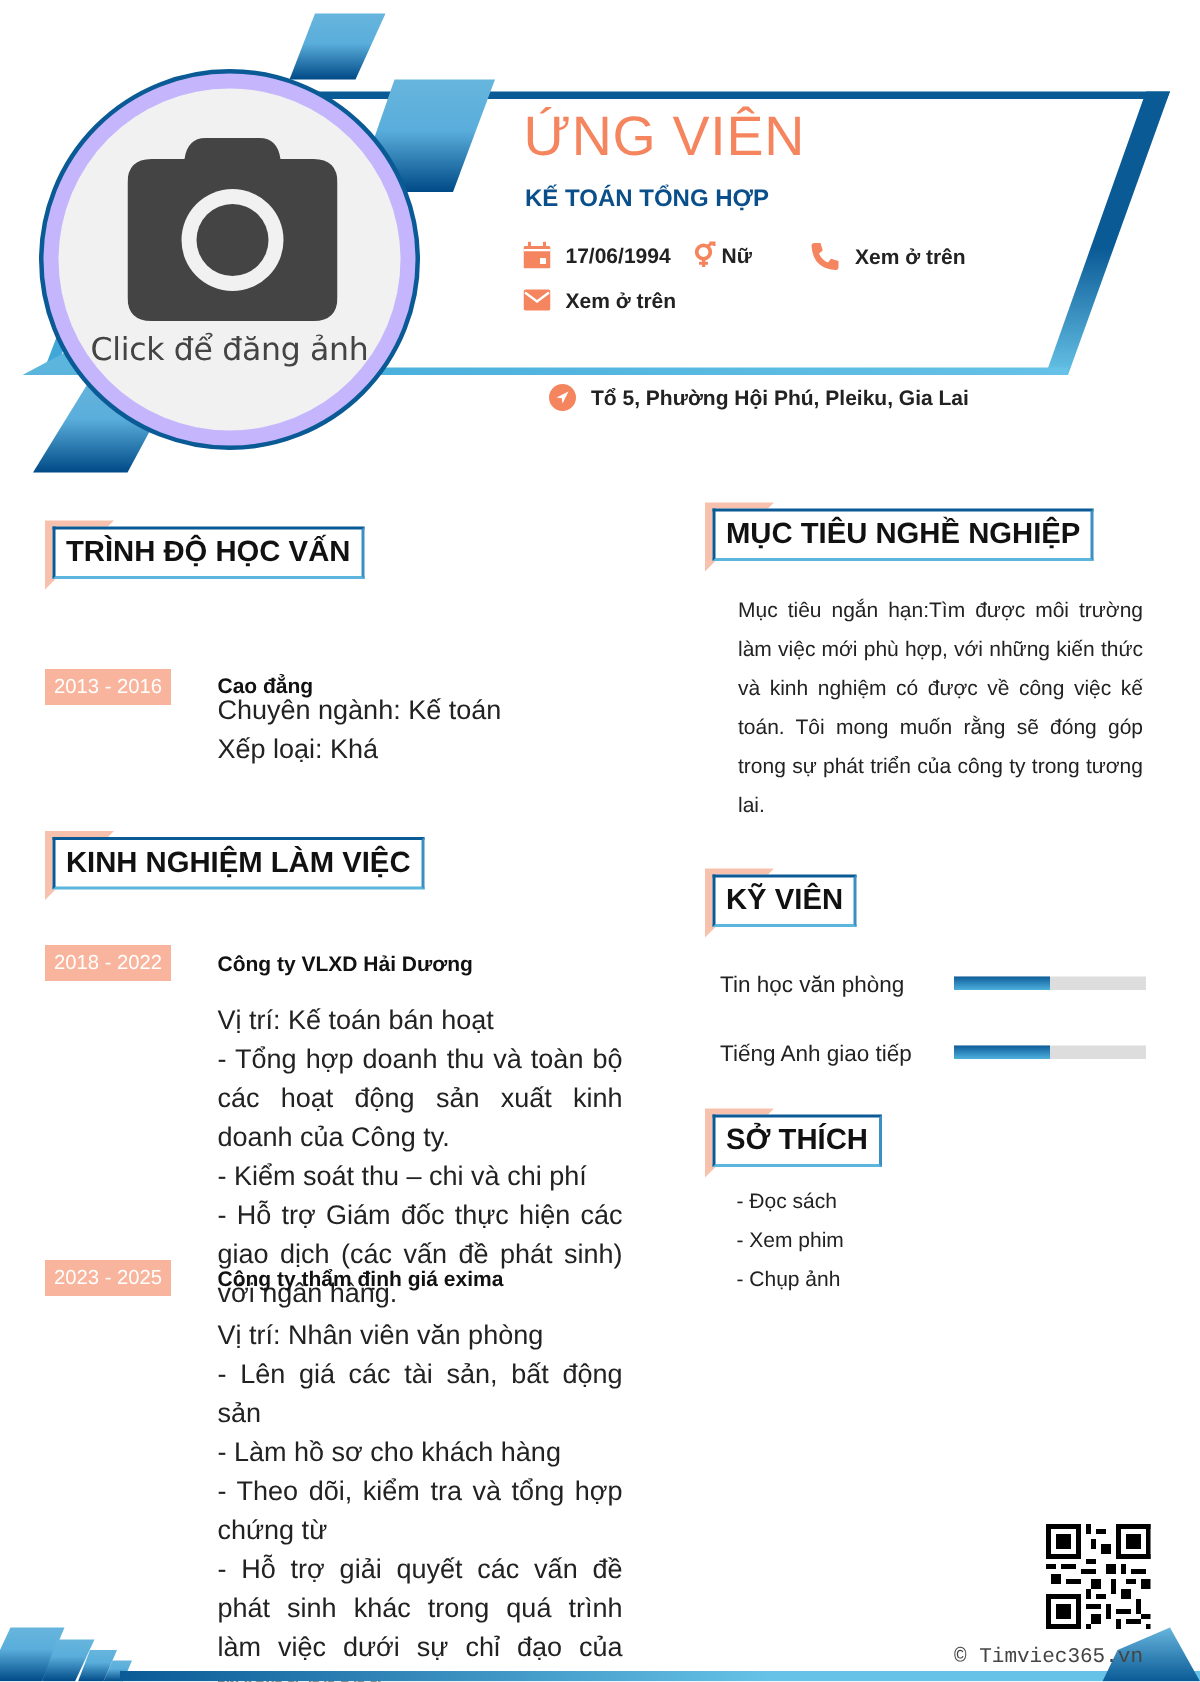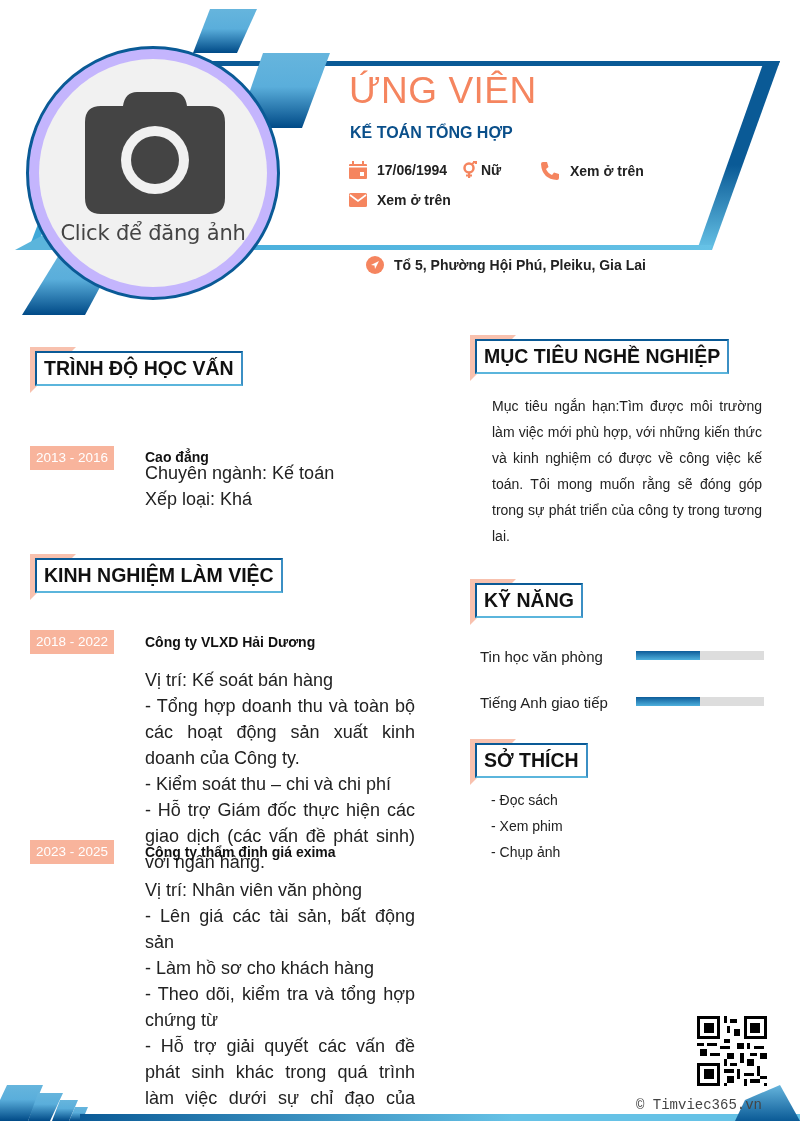--- a/index.html
+++ b/index.html
@@ -171,21 +171,21 @@
 </div>
 
 <div class="sec-head" style="left:30px; top:554px;">
   <div class="sec-tri"></div>
   <div class="sec-box">KINH NGHIỆM LÀM VIỆC</div>
 </div>
 
 <div class="year" style="top:630px;">2018 - 2022</div>
 <div class="entry-title" style="top:634px;">Công ty VLXD Hải Dương</div>
 <div class="entry-body" style="top:667px;">
-  <div>Vị trí: Kế soát bán hàng</div>
+  <div>Vị trí: Kế toán bán hoạt</div>
   <div>- Tổng hợp doanh thu và toàn bộ các hoạt động sản xuất kinh doanh của Công ty.</div>
   <div>- Kiểm soát thu – chi và chi phí</div>
   <div>- Hỗ trợ Giám đốc thực hiện các giao dịch (các vấn đề phát sinh) với ngân hàng.</div>
 </div>
 
 <div class="year" style="top:840px;">2023 - 2025</div>
 <div class="entry-title" style="top:844px;">Công ty thẩm định giá exima</div>
 <div class="entry-body" style="top:877px;">
   <div>Vị trí: Nhân viên văn phòng</div>
   <div>- Lên giá các tài sản, bất động sản</div>
@@ -195,21 +195,21 @@
 </div>
 
 <div class="sec-head" style="left:470px; top:335px;">
   <div class="sec-tri"></div>
   <div class="sec-box">MỤC TIÊU NGHỀ NGHIỆP</div>
 </div>
 <div class="objective">Mục tiêu ngắn hạn:Tìm được môi trường làm việc mới phù hợp, với những kiến thức và kinh nghiệm có được về công việc kế toán. Tôi mong muốn rằng sẽ đóng góp trong sự phát triển của công ty trong tương lai.</div>
 
 <div class="sec-head" style="left:470px; top:579px;">
   <div class="sec-tri"></div>
-  <div class="sec-box">KỸ NĂNG</div>
+  <div class="sec-box">KỸ VIÊN</div>
 </div>
 
 <div class="skill-label" style="top:648px;">Tin học văn phòng</div>
 <div class="skill-bar" style="top:651px;">
   <div class="skill-fill" style="width:50%;"></div>
 </div>
 <div class="skill-label" style="top:694px;">Tiếng Anh giao tiếp</div>
 <div class="skill-bar" style="top:697px;">
   <div class="skill-fill" style="width:50%;"></div>
 </div>

